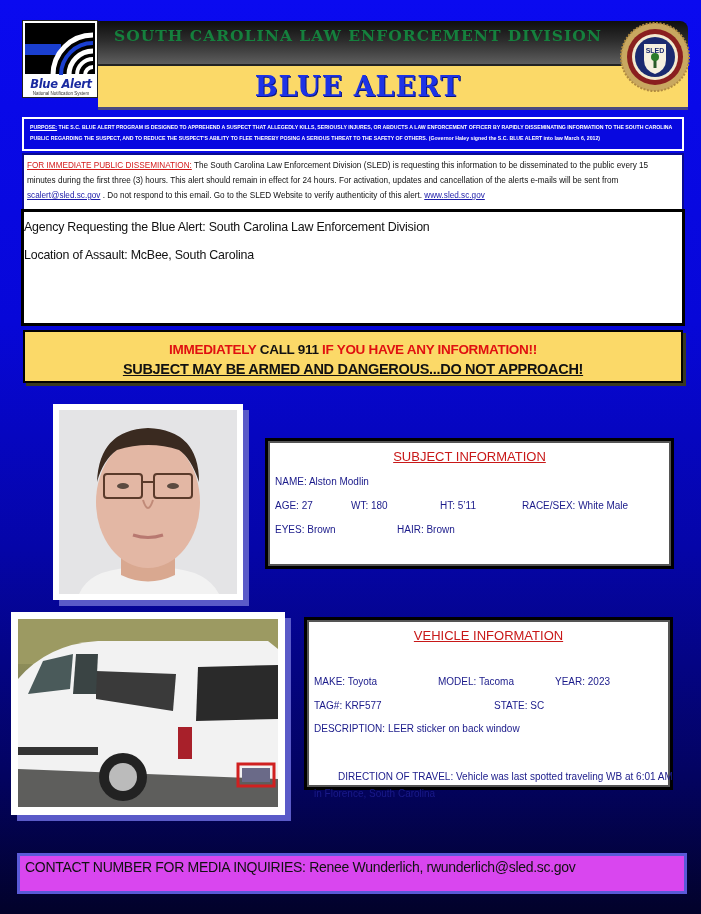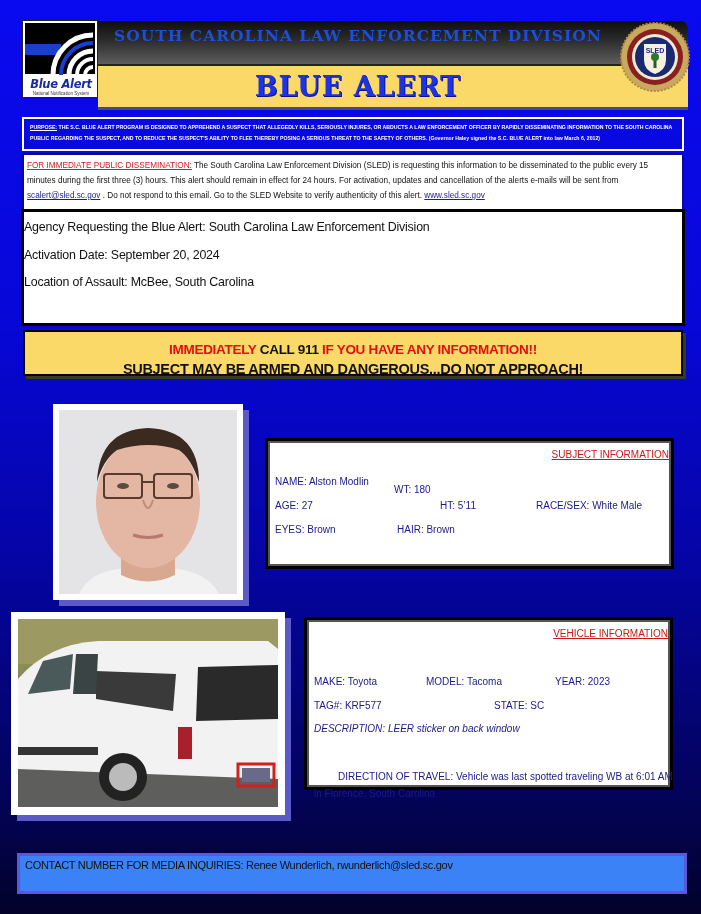--- a/index.html
+++ b/index.html
@@ -22,21 +22,21 @@
     font-family: "DejaVu Sans", sans-serif; font-weight: bold; font-style: italic; font-size: 11.5px; color: #1a2aa0; letter-spacing: -0.3px; }
   .logo-sub { position: absolute; left: 2px; top: 70px; width: 72px; text-align: center; font-size: 4.5px; color: #333; }
 
   .head-dark {
     left: 98px; top: 21px; width: 590px; height: 43px; border-radius: 0 8px 0 0;
     background: linear-gradient(to bottom, #0e0e0e 0%, #2c2c2c 45%, #5e5e5e 100%);
     border-bottom: 2px solid #222;
   }
   .head-title {
     left: 98px; top: 26px; width: 520px; text-align: center;
-    font-family: "DejaVu Serif", serif; font-weight: bold; font-size: 15.5px; color: #1d4ed8; letter-spacing: 1px;
+    font-family: "DejaVu Serif", serif; font-weight: bold; font-size: 15.5px; color: #15803d; letter-spacing: 1px;
   }
   .head-yellow {
     left: 98px; top: 66px; width: 590px; height: 41px; background: #fbd968;
     border-bottom: 3px solid #4a4a80;
   }
   .blue-alert {
     left: 98px; top: 71px; width: 520px; text-align: center;
     font-family: "DejaVu Serif", serif; font-weight: 900; font-size: 27px; color: #1d33e6; letter-spacing: 1px;
     text-shadow: 1px 1px 0 #0a1580;
   }
@@ -61,21 +61,21 @@
   
   .agency {
     left: 21px; top: 209px; width: 664px; height: 117px; box-sizing: border-box;
     background: #fff; border: 3px solid #000; padding: 4px 0; font-size: 12.4px; color: #111;
     font-family: "Liberation Sans Narrow", "Liberation Sans", sans-serif;
   }
   .agency div { height: 27.5px; line-height: 22px; letter-spacing: -0.2px; }
 
   
   .warn {
-    left: 23px; top: 330px; width: 660px; height: 46px; box-sizing: border-box;
+    left: 23px; top: 330px; width: 660px; height: 53px; box-sizing: border-box;
     background: #fbd968; border: 2px solid #000; box-shadow: 3px 3px 0 #3a3a20;
     text-align: center;
   }
   .warn .l1 { margin-top: 10px; font-size: 13.5px; font-weight: bold; letter-spacing: -0.3px; }
   .warn .l1 .r { color: #e01010; }
   .warn .l1 .k { color: #111; }
   .warn .l2 { margin-top: 4px; font-size: 14.5px; font-weight: bold; text-decoration: underline; color: #111; letter-spacing: -0.3px; }
 
   
   .frame { background: #fff; box-shadow: 6px 6px 0 #5a5ac8; }
@@ -85,27 +85,27 @@
   .truck-frame .photo { position: absolute; left: 7px; top: 7px; width: 260px; height: 188px; overflow: hidden;
     background: linear-gradient(to bottom, #9a9a60 0%, #8c8c58 25%, #6f6f6a 60%, #5c5c5c 100%); }
 
   
   .panel {
     background: #fff; border: 2px solid #555; box-shadow: 0 0 0 3px #000;
     box-sizing: border-box; font-size: 10px; color: #1a1a8a; font-family: "Liberation Sans", sans-serif;
   }
   .subject { left: 268px; top: 441px; width: 403px; height: 125px; }
   .vehicle { left: 307px; top: 620px; width: 363px; height: 167px; }
-  .panel-title { position: absolute; left: 0; right: 0; text-align: right; color: #c81818; text-decoration: underline; font-size: 10px; }
+  .panel-title { position: absolute; left: 0; right: 0; text-align: center; color: #c81818; text-decoration: underline; font-size: 13px; }
   .field { position: absolute; white-space: nowrap; }
 
   
   .contact {
     left: 17px; top: 853px; width: 670px; height: 41px; box-sizing: border-box;
-    background: #3b82f6; border: 3px solid #5a5ad8; padding: 3px 5px; font-size: 11px; color: #111;
+    background: #d946ef; border: 3px solid #5a5ad8; padding: 3px 5px; font-size: 14px; color: #111;
     font-family: "Liberation Sans", sans-serif; letter-spacing: -0.3px;
   }
 </style>
 </head>
 <body>
 
 <div class="abs logo-box">
   <div class="black"></div>
   <div class="stripe"></div>
   <svg class="arcs" width="52" height="48" viewBox="0 0 52 48">
@@ -138,21 +138,20 @@
 <div class="abs purpose">
   <u>PURPOSE:</u><span> THE  S.C. BLUE ALERT PROGRAM IS DESIGNED TO APPREHEND A SUSPECT  THAT ALLEGEDLY KILLS, SERIOUSLY INJURES, OR ABDUCTS A LAW  ENFORCEMENT OFFICER BY RAPIDLY DISSEMINATING INFORMATION  TO THE SOUTH CAROLINA  PUBLIC REGARDING THE SUSPECT, AND TO REDUCE THE SUSPECT'S ABILITY TO FLEE THEREBY POSING A SERIOUS THREAT TO THE SAFETY OF OTHERS.  (Governor Haley signed the  S.C. BLUE ALERT into law March 6, 2012)</span>
 </div>
 
 <div class="abs dissem">
   <span class="red">FOR IMMEDIATE PUBLIC DISSEMINATION:</span><span> The South Carolina Law Enforcement Division (SLED) is requesting this information to be disseminated to the public every 15 minutes during the first three (3) hours.  This alert should remain in effect for 24 hours.   For activation, updates and cancellation of  the alerts e-mails will be sent from </span><a>scalert@sled.sc.gov</a><span> .  Do not respond to this email.  Go to the SLED Website to verify authenticity of this alert.  </span><a>www.sled.sc.gov</a>
 </div>
 
 <div class="abs agency">
   <div>Agency Requesting the Blue Alert: South Carolina Law Enforcement Division</div>
-  <div>Activation Date: September 20, 2024</div>
   <div>Location of Assault: McBee, South Carolina</div>
 </div>
 
 <div class="abs warn">
   <div class="l1"><span class="r">IMMEDIATELY</span><span class="k"> CALL 911 </span><span class="r">IF YOU HAVE ANY INFORMATION!!</span></div>
   <div class="l2">SUBJECT MAY BE ARMED AND DANGEROUS...DO NOT APPROACH!</div>
 </div>
 
 <div class="abs frame face-frame">
   <div class="photo">
@@ -190,32 +189,32 @@
       <circle cx="105" cy="158" r="14" fill="#bbb"></circle>
       <rect x="0" y="128" width="80" height="8" fill="#333"></rect>
     </svg>
   </div>
 </div>
 
 <div class="abs panel subject">
   <div class="panel-title" style="top:6px;">SUBJECT  INFORMATION</div>
   <div class="field" style="left:5px; top:33px;">NAME: Alston Modlin</div>
   <div class="field" style="left:5px; top:57px;">AGE:  27</div>
-  <div class="field" style="left:81px; top:41px;margin-left:43px;">WT: 180</div>
+  <div class="field" style="left:81px; top:57px;">WT: 180</div>
   <div class="field" style="left:170px; top:57px;">HT: 5’11</div>
-  <div class="field" style="left:266px; top:57px;">RACE/SEX: White Male</div>
+  <div class="field" style="left:252px; top:57px;">RACE/SEX: White Male</div>
   <div class="field" style="left:5px; top:81px;">EYES:  Brown</div>
   <div class="field" style="left:127px; top:81px;">HAIR: Brown</div>
 </div>
 
 <div class="abs panel vehicle">
   <div class="panel-title" style="top:6px;">VEHICLE INFORMATION</div>
   <div class="field" style="left:5px; top:54px;">MAKE:  Toyota</div>
-  <div class="field" style="left:117px; top:54px;">MODEL: Tacoma</div>
+  <div class="field" style="left:129px; top:54px;">MODEL: Tacoma</div>
   <div class="field" style="left:246px; top:54px;">YEAR: 2023</div>
   <div class="field" style="left:5px; top:78px;">TAG#: KRF577</div>
   <div class="field" style="left:185px; top:78px;">STATE: SC</div>
-  <div class="field" style="left:5px; top:101px;font-style:italic;">DESCRIPTION: LEER sticker on back window</div>
+  <div class="field" style="left:5px; top:101px;">DESCRIPTION: LEER sticker on back window</div>
   <div class="field" style="left:5px; top:149px;padding-left:24px;">DIRECTION OF TRAVEL: Vehicle was last spotted traveling WB at 6:01 AM</div>
   <div class="field" style="left:5px; top:166px;">in Florence, South Carolina</div>
 </div>
 
 <div class="abs contact">CONTACT NUMBER FOR MEDIA INQUIRIES: Renee Wunderlich, rwunderlich@sled.sc.gov</div>
 
 </body></html>

